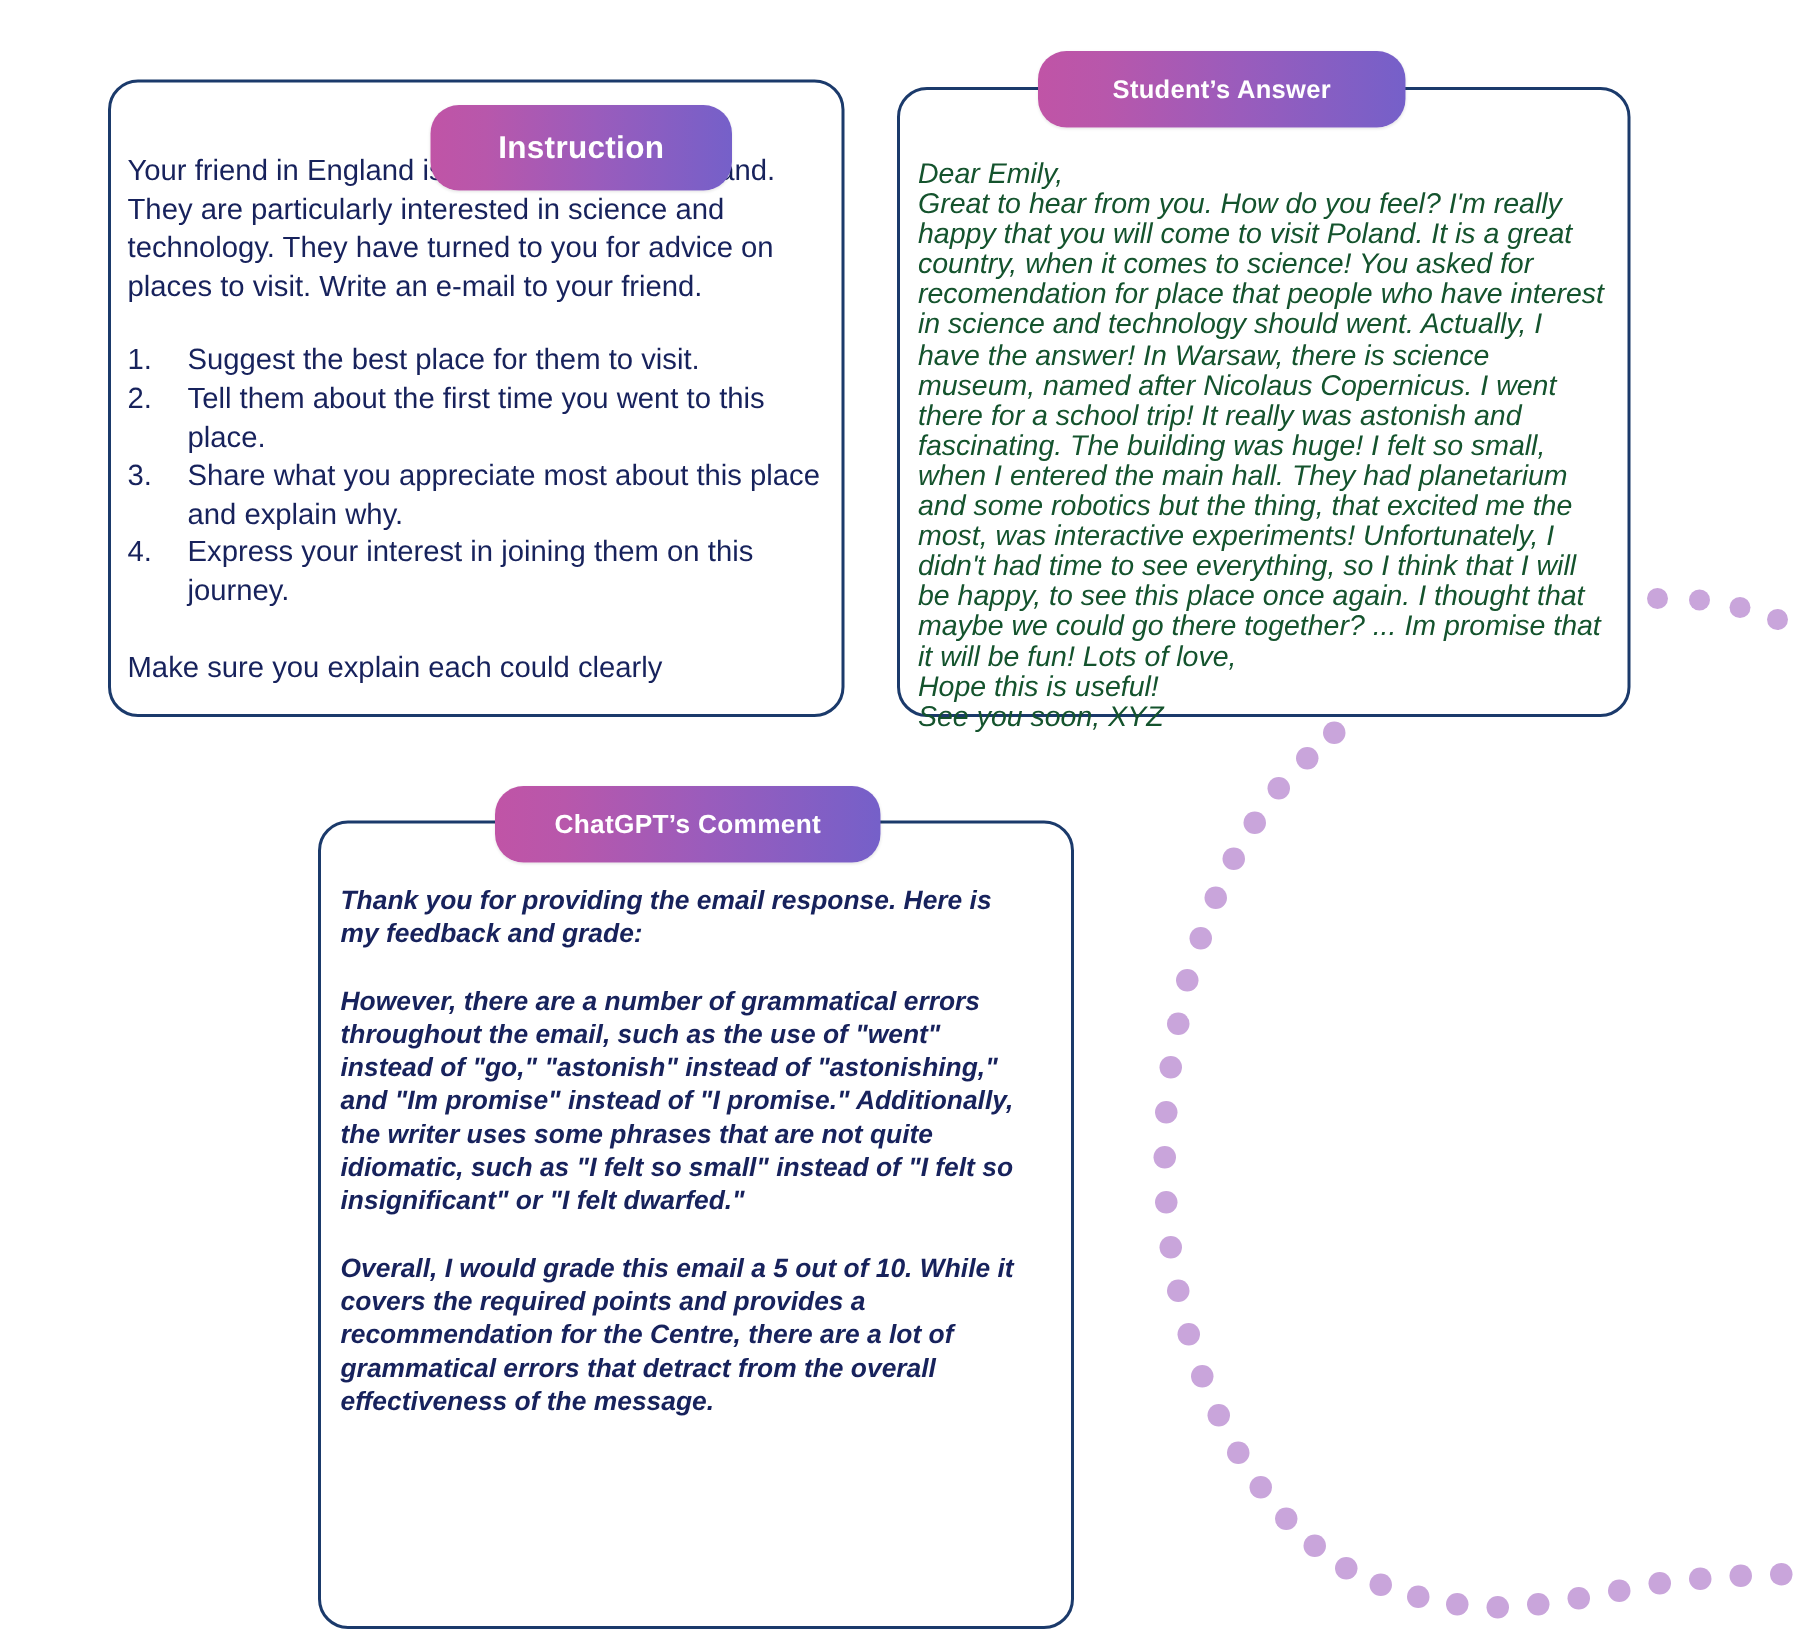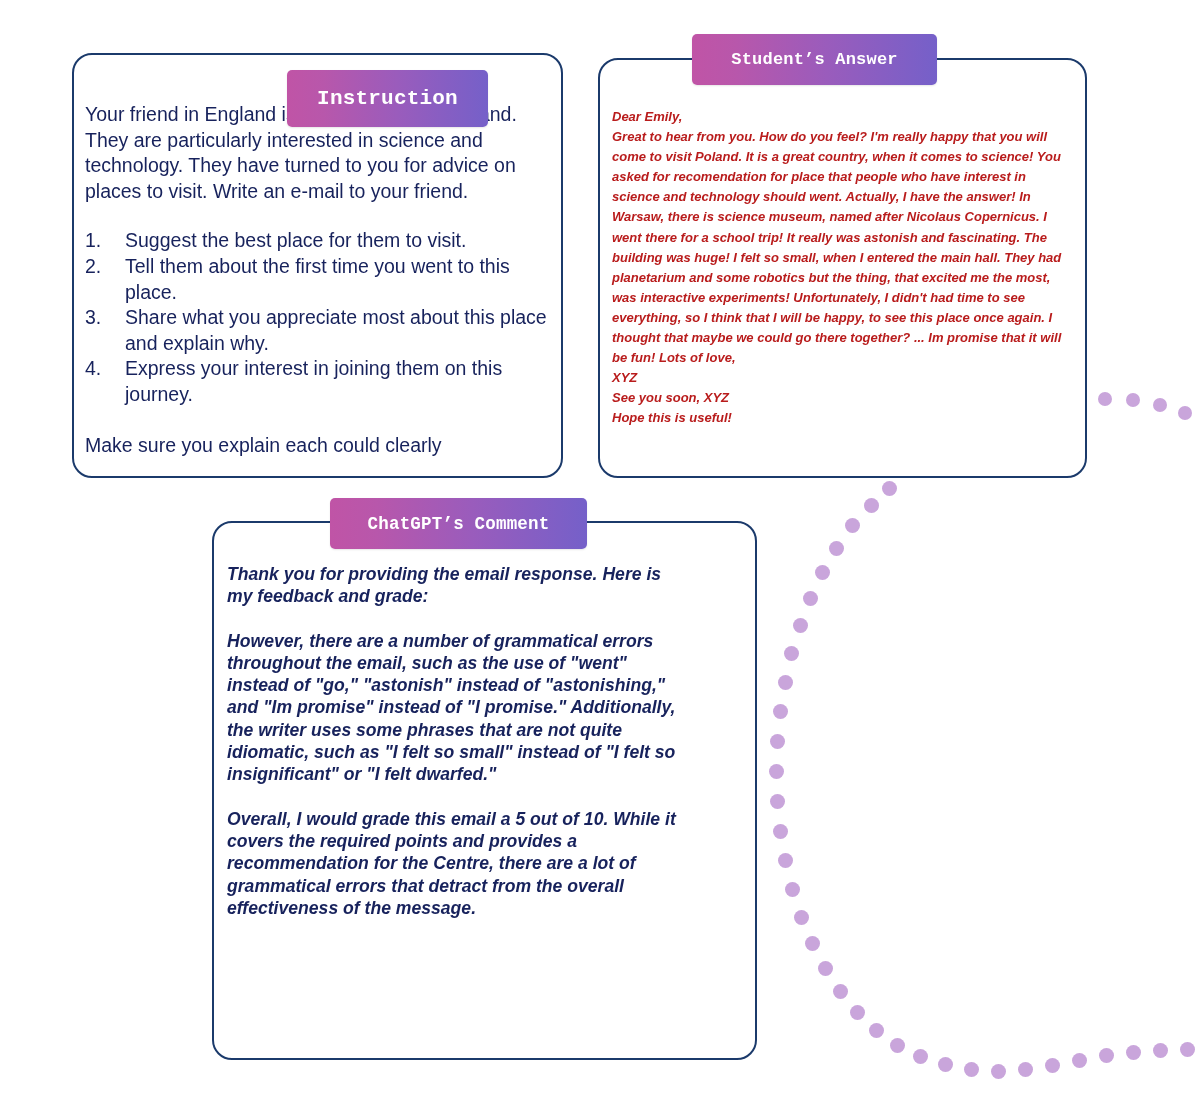--- a/index.html
+++ b/index.html
@@ -25,28 +25,27 @@
     background: #ffffff;
   }
 
   
   .pill {
     position: absolute;
     box-sizing: border-box;
     display: flex;
     align-items: center;
     justify-content: center;
-    border-radius: 5px;
+    border-radius: 19px;
     background: linear-gradient(to right, #c054a6 0%, #b857ab 18%, #9a5cbc 55%, #7560c9 100%);
     color: #ffffff;
     font-weight: bold;
     letter-spacing: 0.2px;
     z-index: 5;
     box-shadow: 0 1px 2px rgba(0,0,0,0.10);
-    font-family: Liberation Mono, monospace;
   }
 
   
   #instruction-card {
     left: 72px;
     top: 53px;
     width: 491px;
     height: 425px;
   }
   #instruction-pill {
@@ -95,33 +94,33 @@
     top: -26px;
     width: 245px;
     height: 51px;
     font-size: 17px;
   }
   .student-body {
     position: absolute;
     left: 12px;
     top: 47px;
     width: 462px;
-    color: #b91c1c;
-    font-size: 13px;
+    color: #14532d;
+    font-size: 19px;
     line-height: 20.1px;
     font-style: italic;
-    font-weight: 700;
+    font-weight: 400;
   }
   .student-body p { margin: 0; }
 
   
   #comment-card {
     left: 212px;
-    top: 521px;
-    width: 545px;
+    top: 547px;
+    width: 504px;
     height: 539px;
   }
   #comment-pill {
     left: 116px;
     top: -25px;
     width: 257px;
     height: 51px;
     font-size: 17.5px;
   }
   .comment-body {
@@ -227,23 +226,22 @@
   </div>
 </div>
 
 <div class="card" id="student-card">
 
   <div class="pill" id="student-pill">Student’s Answer</div>
 
   <div class="student-body">
     <p>Dear Emily,</p>
     <p>Great to hear from you. How do you feel? I'm really happy that you will come to visit Poland. It is a great country, when it comes to science! You asked for recomendation for place that people who have interest in science and technology should went. Actually, I have the answer! In Warsaw, there is science museum, named after Nicolaus Copernicus. I went there for a school trip! It really was astonish and fascinating. The building was huge! I felt so small, when I entered the main hall. They had planetarium and some robotics but the thing, that excited me the most, was interactive experiments! Unfortunately, I didn't had time to see everything, so I think that I will be happy, to see this place once again. I thought that maybe we could go there together? ... Im promise that it will be fun! Lots of love,</p>
-    <p>XYZ</p>
+    <p>Hope this is useful!</p>
     <p>See you soon, XYZ</p>
-    <p>Hope this is useful!</p>
   </div>
 </div>
 
 <div class="card" id="comment-card">
 
   <div class="pill" id="comment-pill">ChatGPT’s Comment</div>
 
   <div class="comment-body">
     <p>Thank you for providing the email response. Here is my feedback and grade:</p>
     <p>However, there are a number of grammatical errors throughout the email, such as the use of "went" instead of "go," "astonish" instead of "astonishing," and "Im promise" instead of "I promise." Additionally, the writer uses some phrases that are not quite idiomatic, such as "I felt so small" instead of "I felt so insignificant" or "I felt dwarfed."</p>

